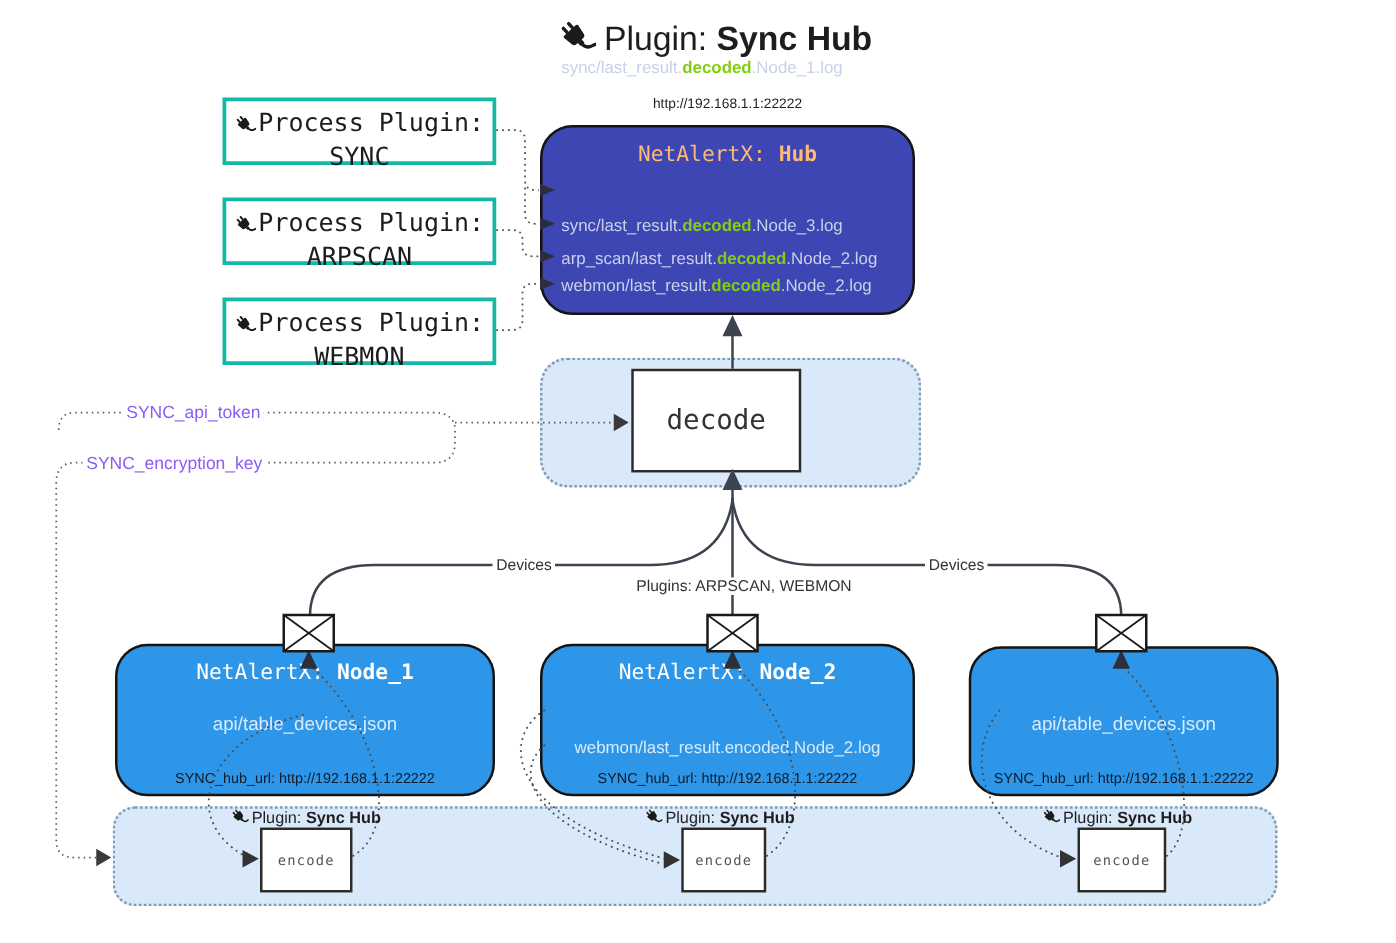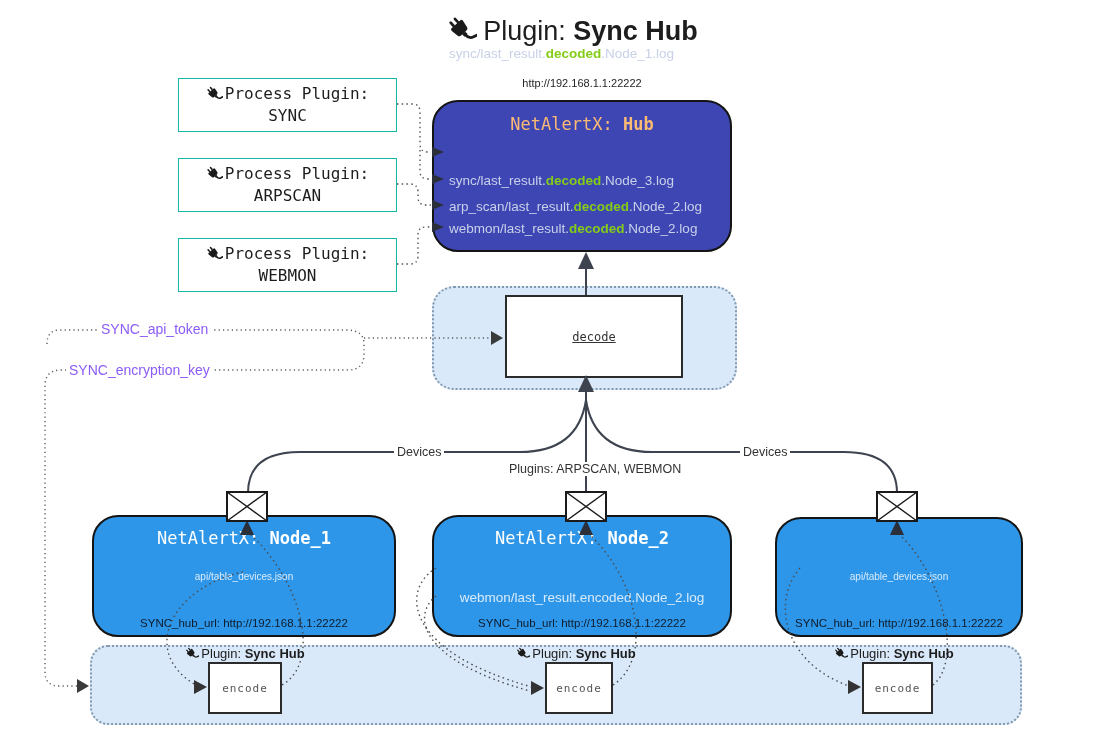--- a/index.html
+++ b/index.html
@@ -10,22 +10,22 @@
   .abs{position:absolute;}
   
   .diagram-title{
     left:0;right:0;top:16px;text-align:center;font-size:27px;color:#1d1d1d;
     transform:translateX(14px);
   }
   .diagram-title b{font-weight:700;}
   .plug{display:inline-block;vertical-align:-6px;margin-right:6px;}
   
   .proc-box{
-    left:178px;width:219px;height:54px;background:#fff;border:1px solid #14b8a6;
-    font-family:"DejaVu Sans Mono", monospace;font-size:16px;color:#1c1c1c;
+    left:178px;width:219px;height:54px;background:#fff;border:3px solid #14b8a6;
+    font-family:"DejaVu Sans Mono", monospace;font-size:20px;color:#1c1c1c;
     box-sizing:border-box;text-align:center;
   }
   .proc-line1{margin-top:5px;white-space:nowrap;}
   .proc-line1 .plug{vertical-align:-4px;margin-right:2px;}
   .proc-line2{margin-top:3px;}
   
   .hub-url{left:432px;width:300px;top:77px;text-align:center;font-size:11px;color:#1f1f1f;}
   .hub{
     left:432px;top:100px;width:300px;height:152px;border-radius:26px;
     background:#3e46b4;border:2px solid #141414;box-sizing:border-box;
@@ -43,41 +43,41 @@
   
   .panel{
     background:#d9e9f9;border:2px dotted #8099b0;box-sizing:border-box;border-radius:22px;
   }
   .decode-panel{left:432px;top:286px;width:305px;height:104px;}
   .white-box{
     background:#ffffff;border:2px solid #2b2b2b;box-sizing:border-box;
     display:flex;align-items:center;justify-content:center;
     font-family:"DejaVu Sans Mono", monospace;color:#333;
   }
-  .decode-box{left:505px;top:295px;width:178px;height:83px;font-size:12px;text-decoration:underline;}
+  .decode-box{left:505px;top:295px;width:136px;height:83px;font-size:22px;}
   
   .line-label{
     background:#ffffff;font-size:12.5px;color:#333;padding:0 3px;white-space:nowrap;
     z-index:3;
   }
   .cfg-label{
     background:#ffffff;font-size:14px;color:#8b5cf6;padding:0 3px;white-space:nowrap;z-index:3;
   }
   
   .node{
     background:#2e96e8;border:2px solid #141414;border-radius:26px;box-sizing:border-box;
     color:#fff;z-index:1;
   }
   .node-title{
     position:absolute;left:0;right:0;top:11px;text-align:center;
     font-family:"DejaVu Sans Mono", monospace;font-size:17px;color:#ffffff;white-space:nowrap;
   }
   .node-title b{font-weight:700;}
   .node-file{
-    position:absolute;left:4px;right:4px;text-align:center;color:#d9ebfb;font-size:10px;
+    position:absolute;left:4px;right:4px;text-align:center;color:#d9ebfb;font-size:15px;
     white-space:nowrap;
   }
   .node-huburl{
     position:absolute;left:0;right:0;bottom:6px;text-align:center;font-size:11.5px;
     color:#0e1b2b;white-space:nowrap;
   }
   
   .encode-band{left:90px;top:645px;width:932px;height:80px;border-radius:18px;}
   .encode-box{font-size:11px;color:#555;letter-spacing:1px;}
   .enc-label{

